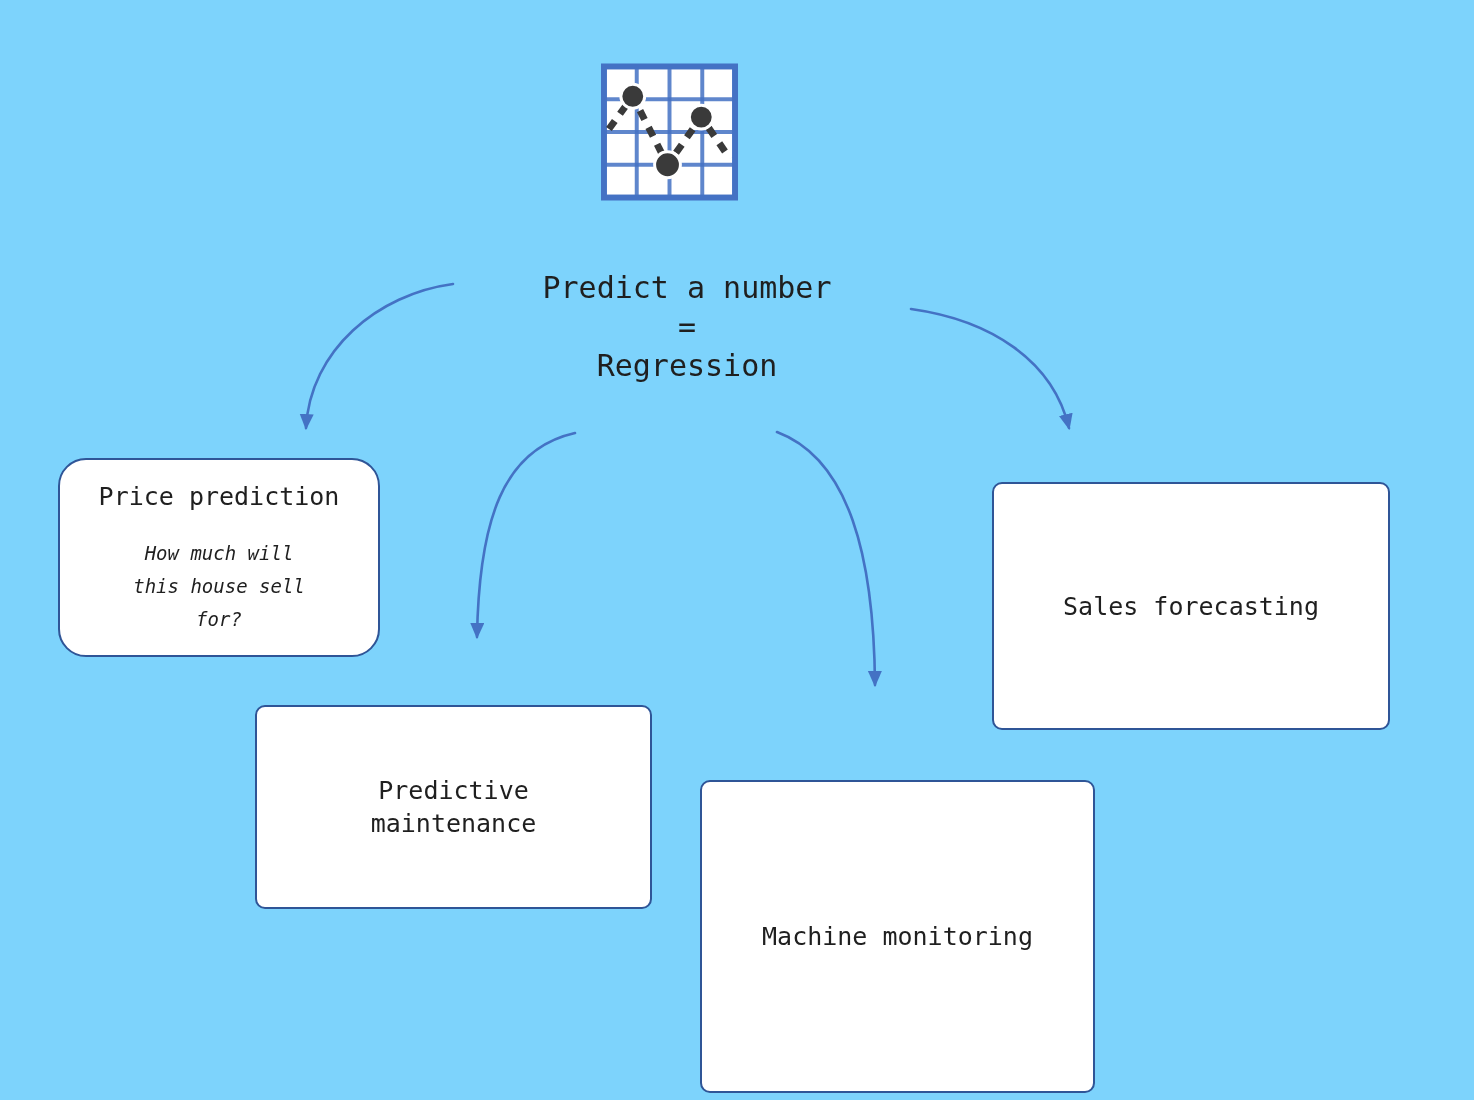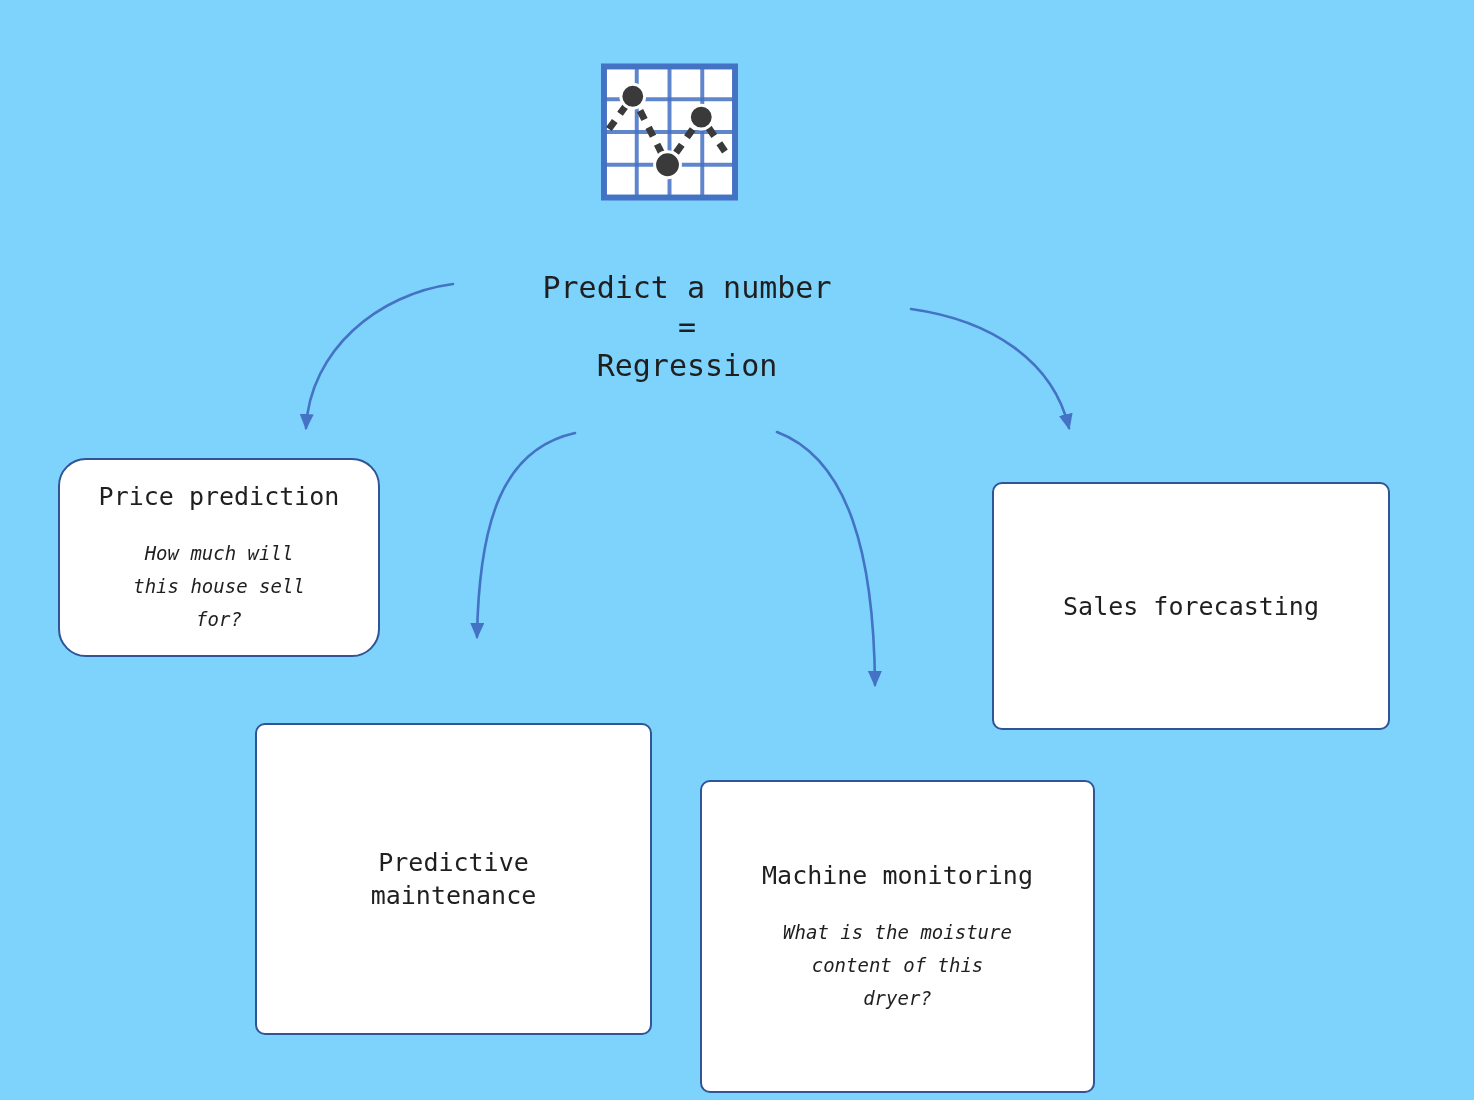--- a/index.html
+++ b/index.html
@@ -97,21 +97,21 @@
     line-height: 33px;
     white-space: pre-line;
   }
   .node-box .box-question {
     font-size: 19px;
     line-height: 33px;
     font-style: italic;
     white-space: pre-line;
   }
   .box-price       { left: 58px;  top: 458px; width: 322px; height: 199px; border-radius: 28px; }
-  .box-maintenance { left: 255px; top: 705px; width: 397px; height: 312px; margin-top: 18px; }
+  .box-maintenance { left: 255px; top: 705px; width: 397px; height: 204px; }
   .box-machine     { left: 700px; top: 780px; width: 395px; height: 313px; }
   .box-sales       { left: 992px; top: 482px; width: 398px; height: 248px; }
 </style>
 </head>
 <body>
 
 <div class="canvas">
 
   <svg class="chart-icon" viewBox="0 0 140 140" aria-hidden="true">
     <rect class="frame" x="4" y="4" width="132" height="132"></rect>
@@ -150,22 +150,19 @@
 for?</div>
   </div>
 
   <div class="node-box box-maintenance">
     <div class="box-title">Predictive
 maintenance</div>
   </div>
 
   <div class="node-box box-machine">
     <div class="box-title">Machine monitoring</div>
-    <div class="box-question">What is the moisture
-content of this
-dryer?</div>
   </div>
 
   <div class="node-box box-sales">
     <div class="box-title">Sales forecasting</div>
   </div>
 
 </div>
 
 </body></html>

